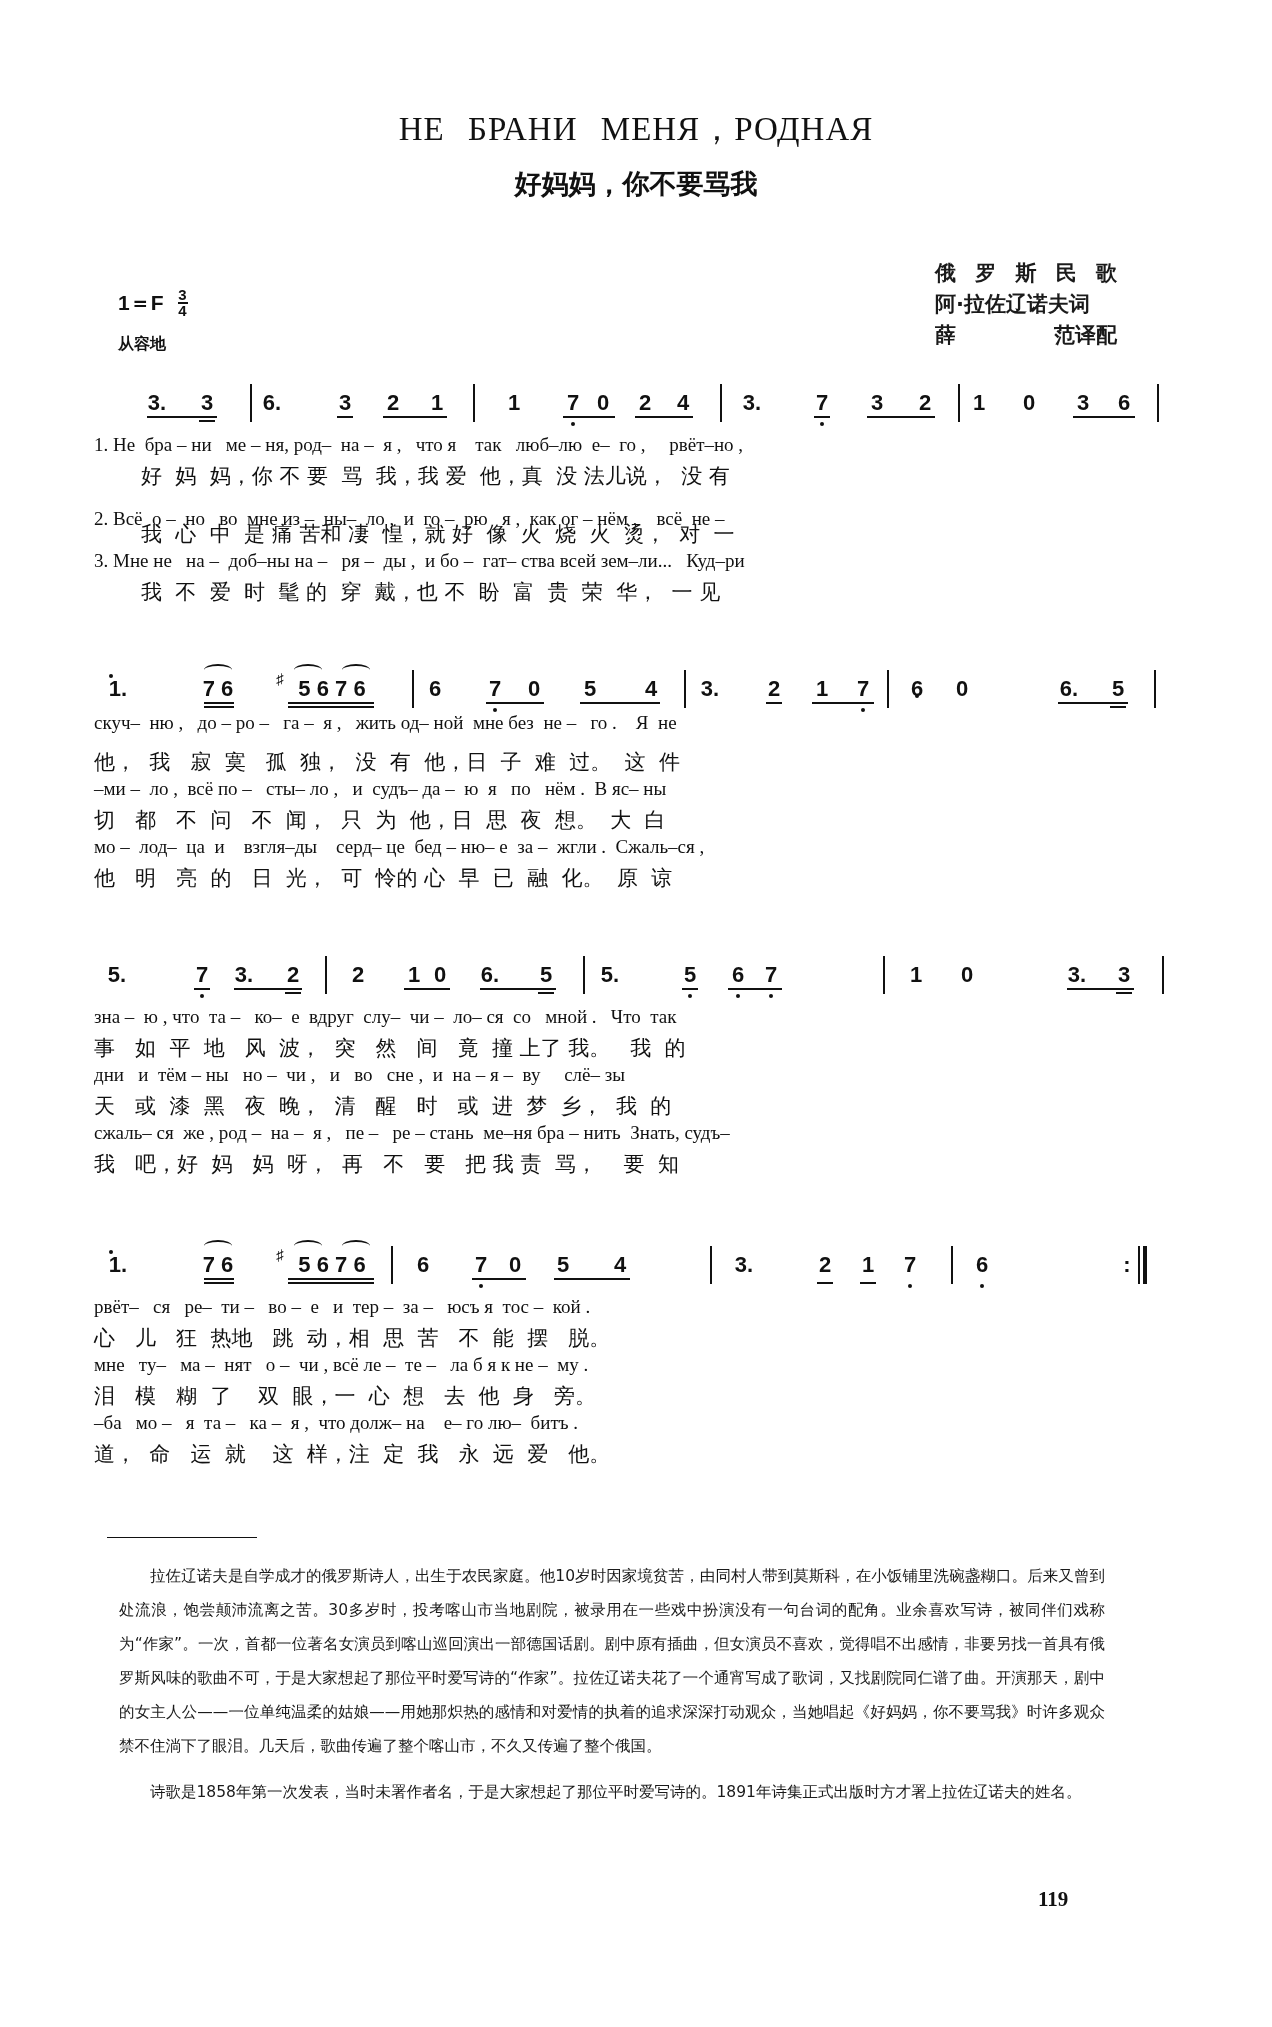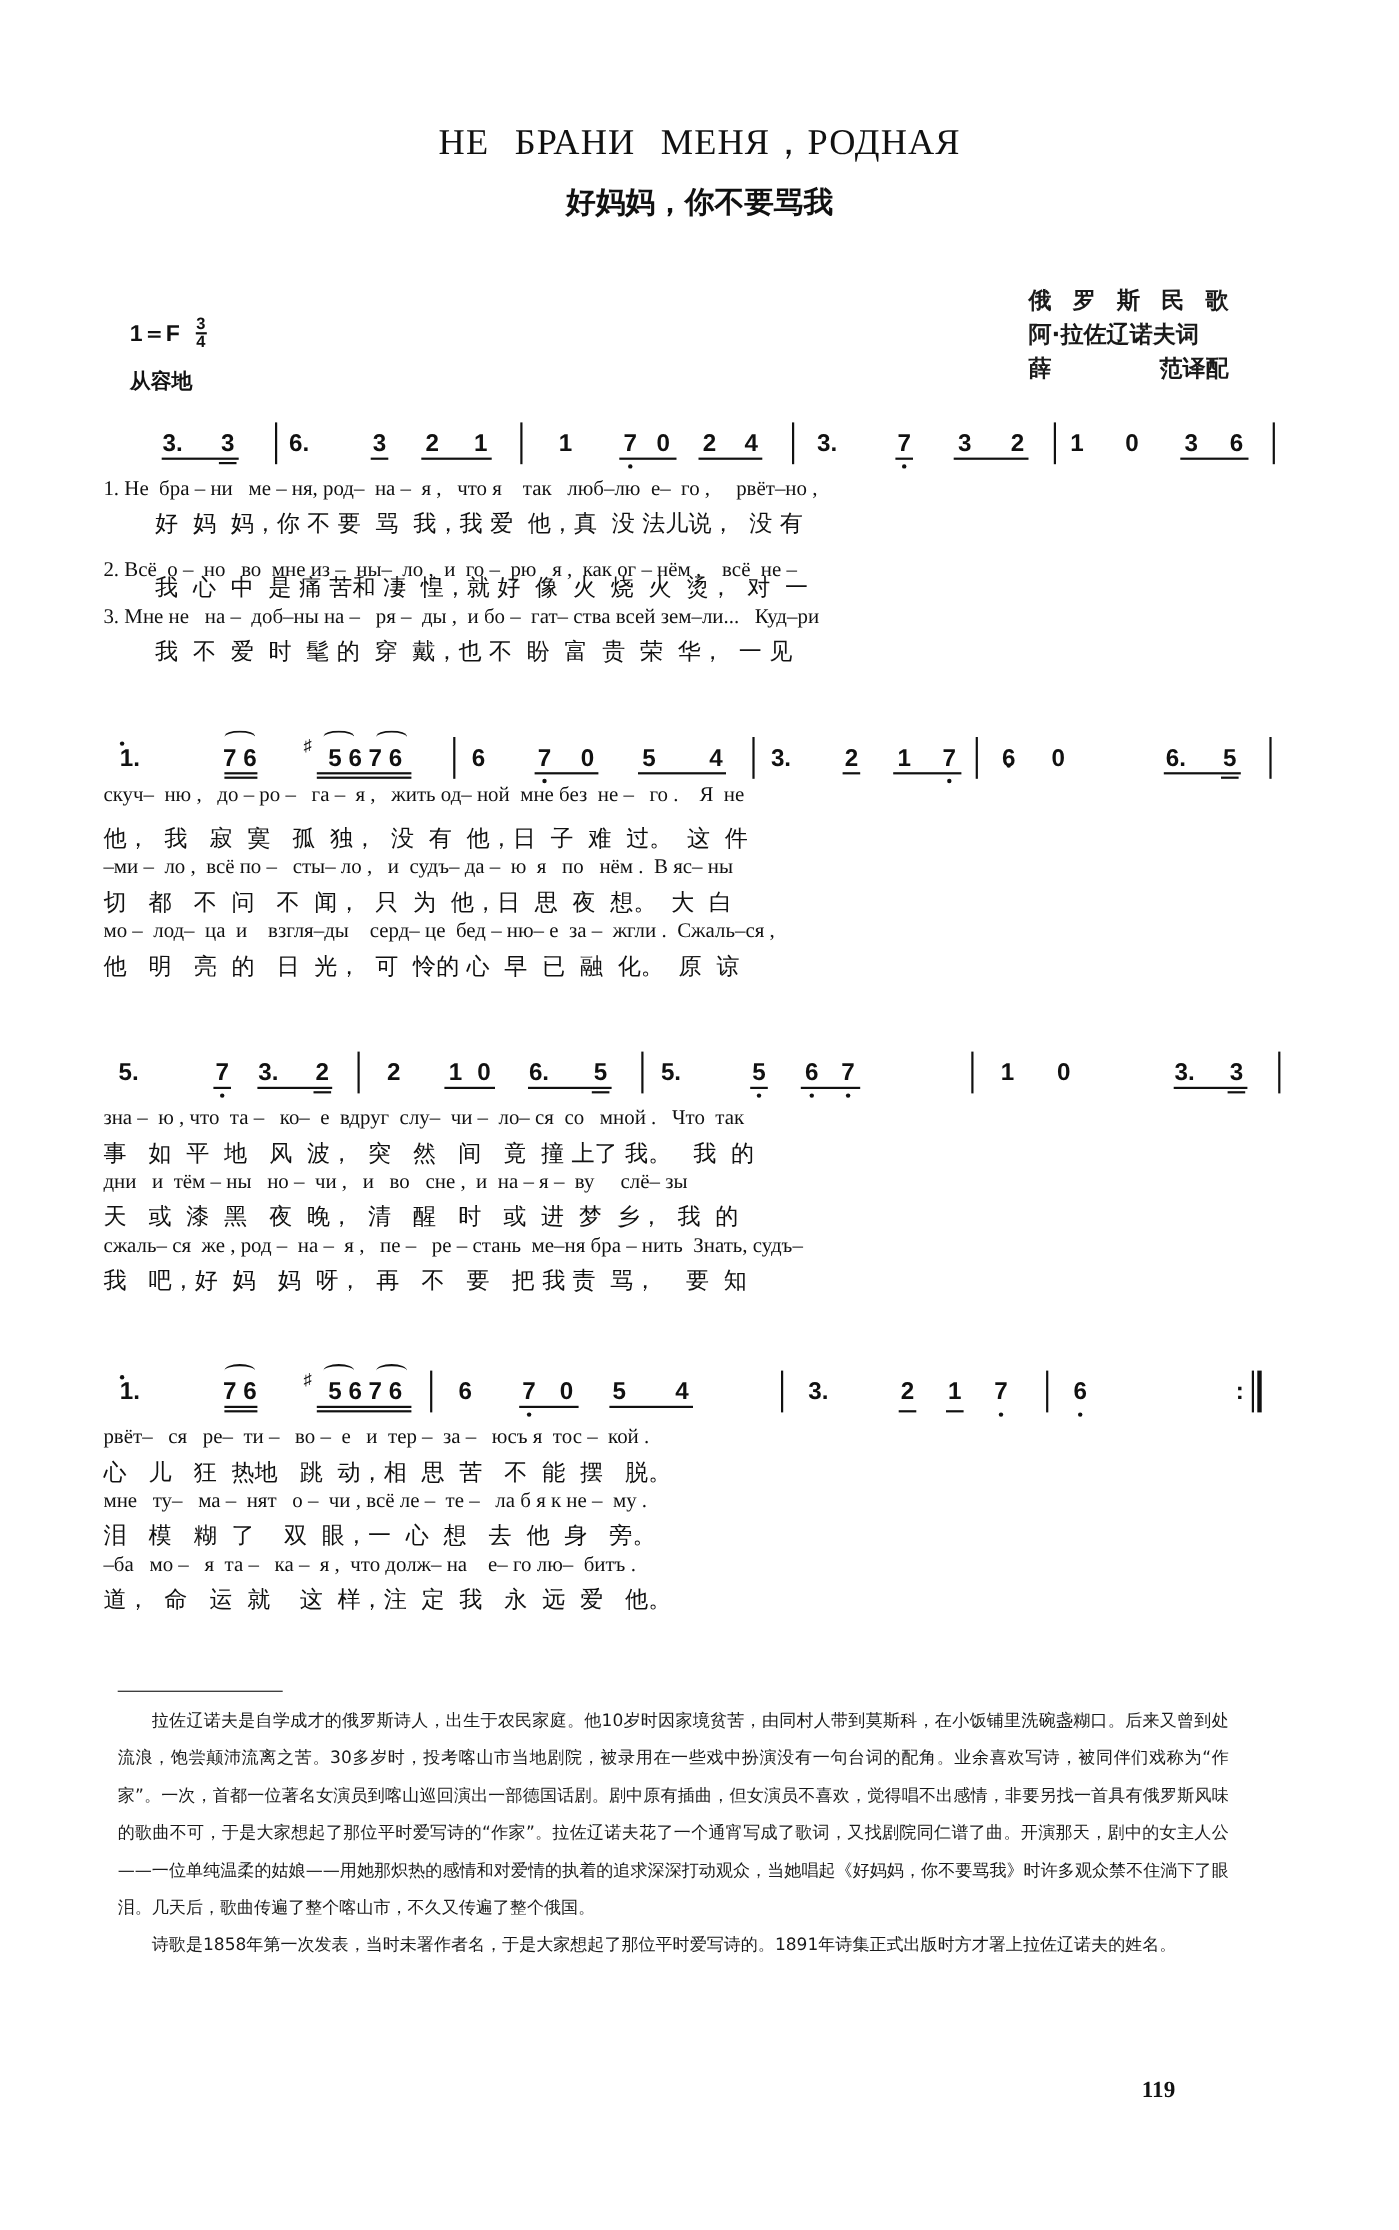--- a/index.html
+++ b/index.html
@@ -23,21 +23,21 @@
   }
   .credits div { width: 182px; display: flex; justify-content: space-between; }
   .key {
     left: 118px; top: 288px; font-family: "Liberation Sans", sans-serif;
     font-weight: bold; font-size: 21px; display: flex; align-items: center;
   }
   .frac { display: inline-flex; flex-direction: column; align-items: center; margin-left: 14px; font-size: 15px; line-height: 14px; }
   .frac .bar { width: 10px; height: 2px; background:#111; }
   .tempo {
     left: 118px; top: 334px; font-family: "DejaVu Sans", sans-serif;
-    font-weight: bold; font-size: 19px;
+    font-weight: bold; font-size: 16px;
   }
   .stave {
     left: 0; width: 1272px; height: 60px;
     font-family: "Liberation Sans", sans-serif; font-weight: bold; font-size: 22px;
   }
   .note { position: absolute; top: 18px; transform: translateX(-50%); white-space: nowrap; }
   .bl { position: absolute; top: 12px; width: 2px; height: 38px; background: #111; }
   .ul { position: absolute; height: 2px; background: #111; }
   .dot { position: absolute; width: 4px; height: 4px; border-radius: 2px; background: #111; }
   .slur { position: absolute; height: 10px; border-top: 2px solid #111; border-radius: 50% 50% 0 0; }
@@ -46,21 +46,21 @@
     position: absolute; font-size: 19px; white-space: pre;
   }
   .lyr.ru { font-family: "Liberation Serif", serif; }
   .lyr.zh { font-family: "DejaVu Sans", sans-serif; font-size: 21px; text-align: right; }
   .footrule { left: 107px; top: 1537px; width: 150px; height: 1px; background: #111; }
   .prose {
     left: 107px; width: 1010px; top: 1547px;
     font-family: "DejaVu Sans", sans-serif; font-size: 15.5px; line-height: 34px; color: #1a1a1a;
     text-align: justify;
   }
-  .prose p { margin: 0; text-indent: 2em; }
+  .prose p { margin: 12px; text-indent: 2em; }
   .pageno { left: 1038px; top: 1887px; font-family: "Liberation Serif", serif; font-weight: bold; font-size: 21px; }
 </style>
 </head>
 <body>
 
 <div class="abs title-ru">НЕ БРАНИ  МЕНЯ，РОДНАЯ</div>
 <div class="abs title-zh">好妈妈，你不要骂我</div>
 
 <div class="abs credits">
   <div>

